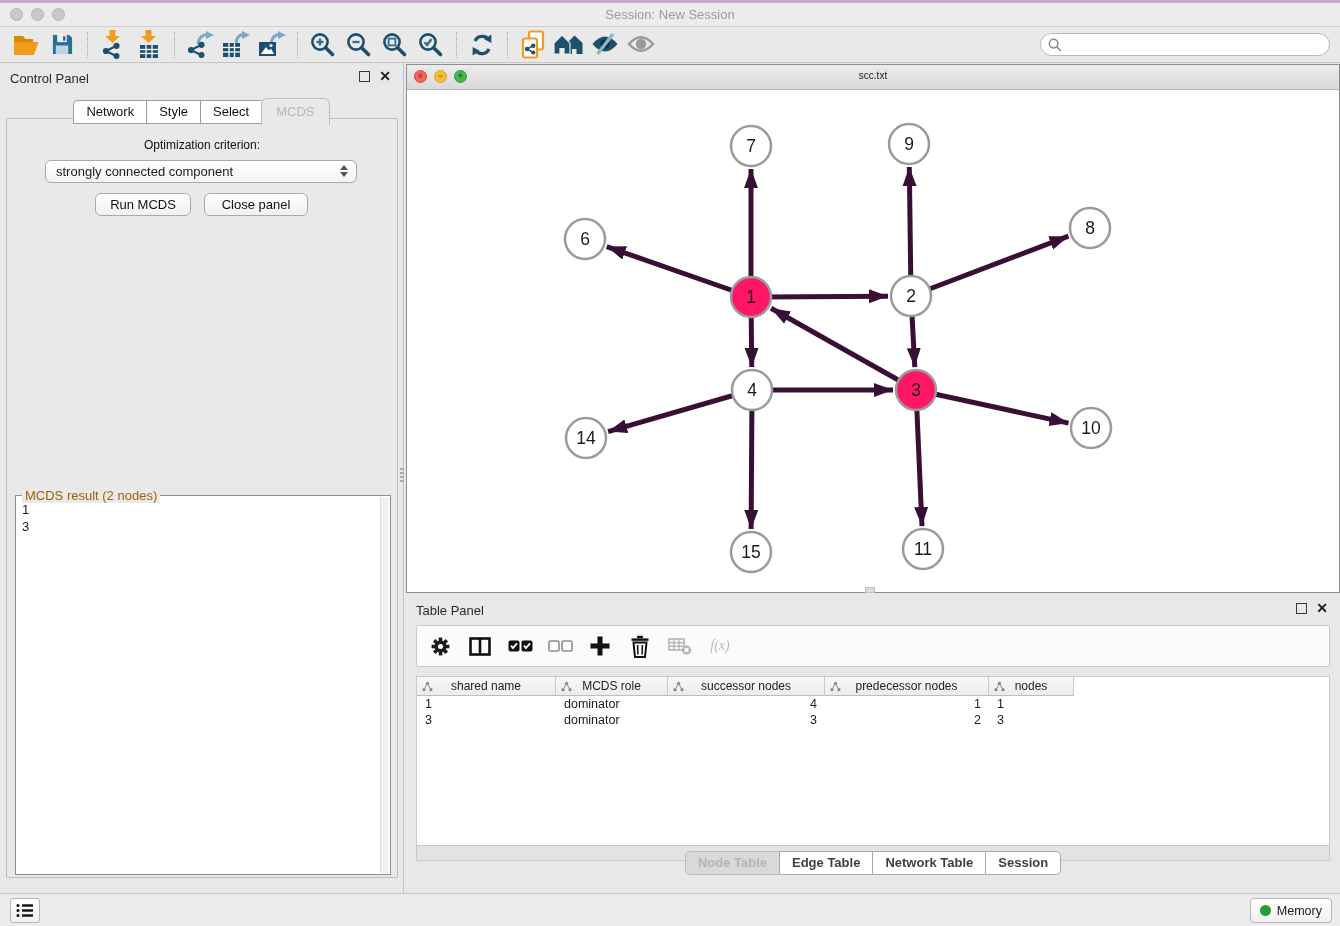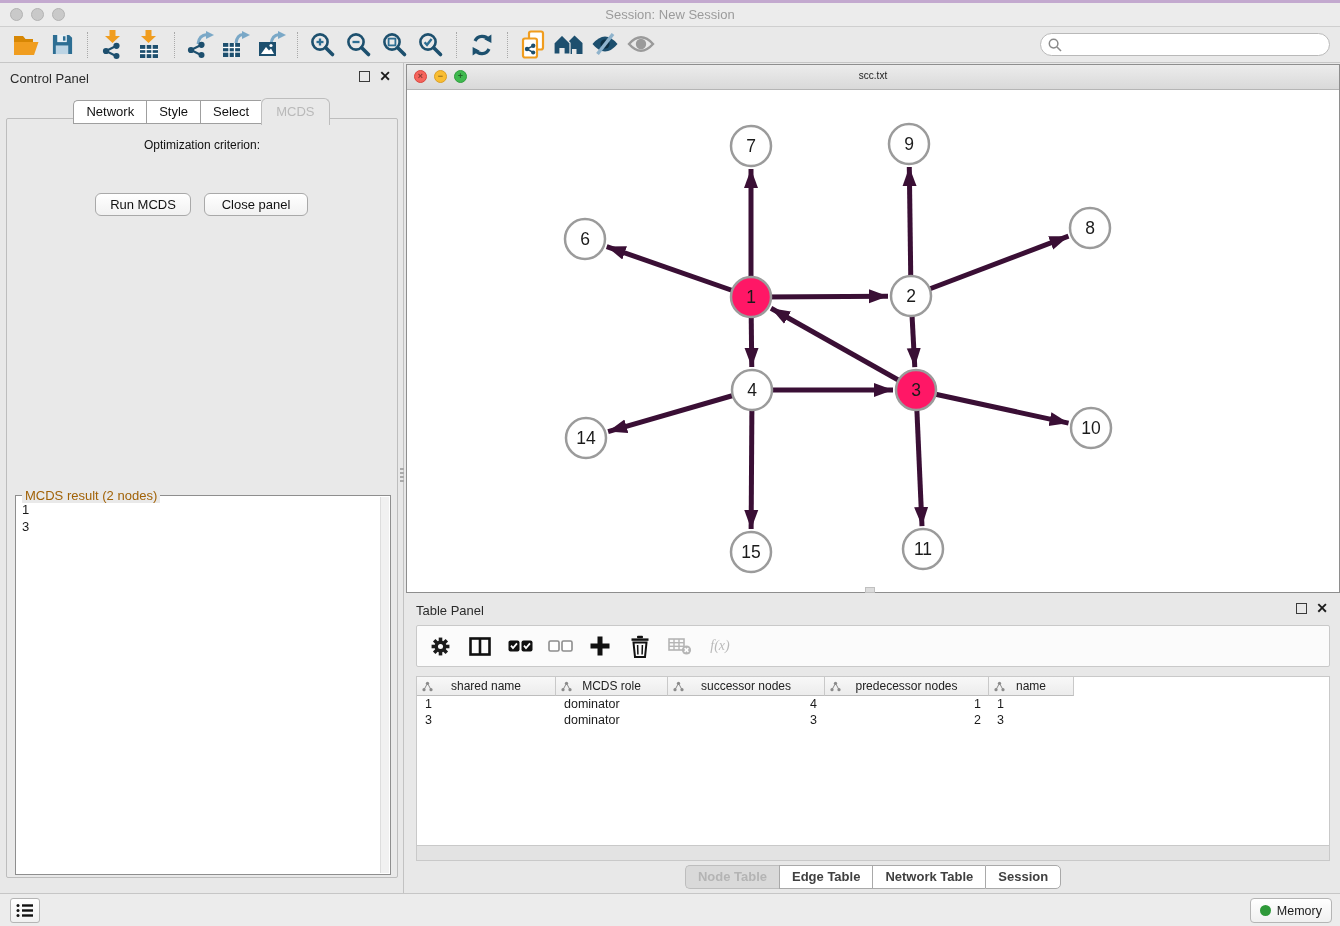--- a/index.html
+++ b/index.html
@@ -64,21 +64,21 @@
   .tp-ic { display:flex; align-items:center; justify-content:center; min-width:26px; height:30px; cursor:pointer; }
   #fx-label { font-family:"Liberation Serif", serif; font-style:italic; font-size:14px; color:#b9b9b9; }
   #tbl-area { position:absolute; top:81px; left:10px; width:914px; height:169px; background:#fff; border:1px solid #c9c9c9; border-bottom:none; overflow:hidden; }
   #tbl-header { display:flex; height:19px; }
   .th { position:relative; background:linear-gradient(#f8f8f8,#ececec); border-right:1px solid #c9c9c9; border-bottom:1px solid #bdbdbd; font-size:12px; color:#222; display:flex; align-items:center; justify-content:center; }
   .th .col-ic { position:absolute; left:5px; top:4px; }
   .tr { display:flex; height:16px; font-size:12.5px; }
   .td { padding:1px 8px 0; white-space:nowrap; overflow:hidden; }
   .td.right { text-align:right; }
   #tbl-hscroll { position:absolute; top:250px; left:10px; width:914px; height:16px; background:#e3e3e3; border:1px solid #c9c9c9; }
-  #bottom-tabs { position:absolute; top:270px; left:0; width:100%; display:flex; justify-content:center; }
+  #bottom-tabs { position:absolute; top:256px; left:0; width:100%; display:flex; justify-content:center; }
   .btab { font-size:13px; font-weight:bold; padding:3px 12px 4px; background:#fff; border:1px solid #a9a9a9; border-right-width:0; color:#404040; cursor:pointer; }
   .btab:first-child { border-radius:5px 0 0 5px; }
   .btab:last-child { border-right-width:1px; border-radius:0 5px 5px 0; }
   .btab.selected { background:#d9d9d9; color:#b4b4b4; border-color:#bdbdbd; }
 
   
   #statusbar { position:absolute; top:893px; left:0; width:1340px; height:33px; background:#ececec; border-top:1px solid #c6c6c6; }
   #list-btn { position:absolute; left:10px; top:4px; width:30px; height:25px; background:linear-gradient(#fff,#f0f0f0); border:1px solid #b5b5b5; border-radius:3px; display:flex; align-items:center; justify-content:center; cursor:pointer; }
   #memory-btn { position:absolute; right:8px; top:4px; height:25px; padding:0 9px; background:linear-gradient(#fff,#f0f0f0); border:1px solid #b5b5b5; border-radius:4px; display:flex; align-items:center; gap:6px; font-size:12.5px; cursor:pointer; }
   #memory-dot { width:11px; height:11px; border-radius:50%; background:#2e9939; }
@@ -265,20 +265,27 @@
     </span>
   </div>
   <div id="cp-tabs">
       <span class="cptab">Network</span>
       <span class="cptab">Style</span>
       <span class="cptab">Select</span>
       <span class="cptab selected">MCDS</span>
     </div>
   <div id="cp-content">
     <div id="opt-label">Optimization criterion:</div>
+    <div id="opt-select">
+      <span>strongly connected component</span>
+      <span class="stepper">
+          <i class="step-up"></i>
+          <i class="step-down"></i>
+        </span>
+    </div>
     <button class="cp-btn" id="run-btn">Run MCDS</button>
     <button class="cp-btn" id="closepanel-btn">Close panel</button>
     <div id="result-group">
       <span id="result-title">MCDS result (2 nodes)</span>
       <div id="result-lines">
           <div>1</div>
           <div>3</div>
         </div>
       <div id="result-scroll"></div>
     </div>
@@ -502,21 +509,21 @@
             <g fill="#8a8a8a">
               <circle cx="5.5" cy="2.3" r="1.6"></circle>
               <circle cx="2" cy="8.7" r="1.6"></circle>
               <circle cx="9" cy="8.7" r="1.6"></circle>
             </g>
             <g stroke="#8a8a8a" stroke-width="1">
               <line x1="5.5" y1="2.3" x2="2" y2="8.7"></line>
               <line x1="5.5" y1="2.3" x2="9" y2="8.7"></line>
             </g>
           </svg>
-          <span>name</span>
+          <span>nodes</span>
         </div>
       </div>
     <div id="tbl-body">
         <div class="tr">
           <div class="td" style="width: 139px;">1</div>
           <div class="td" style="width: 112px;">dominator</div>
           <div class="td right" style="width: 157px;">4</div>
           <div class="td right" style="width: 164px;">1</div>
           <div class="td" style="width: 85px;">1</div>
         </div>

